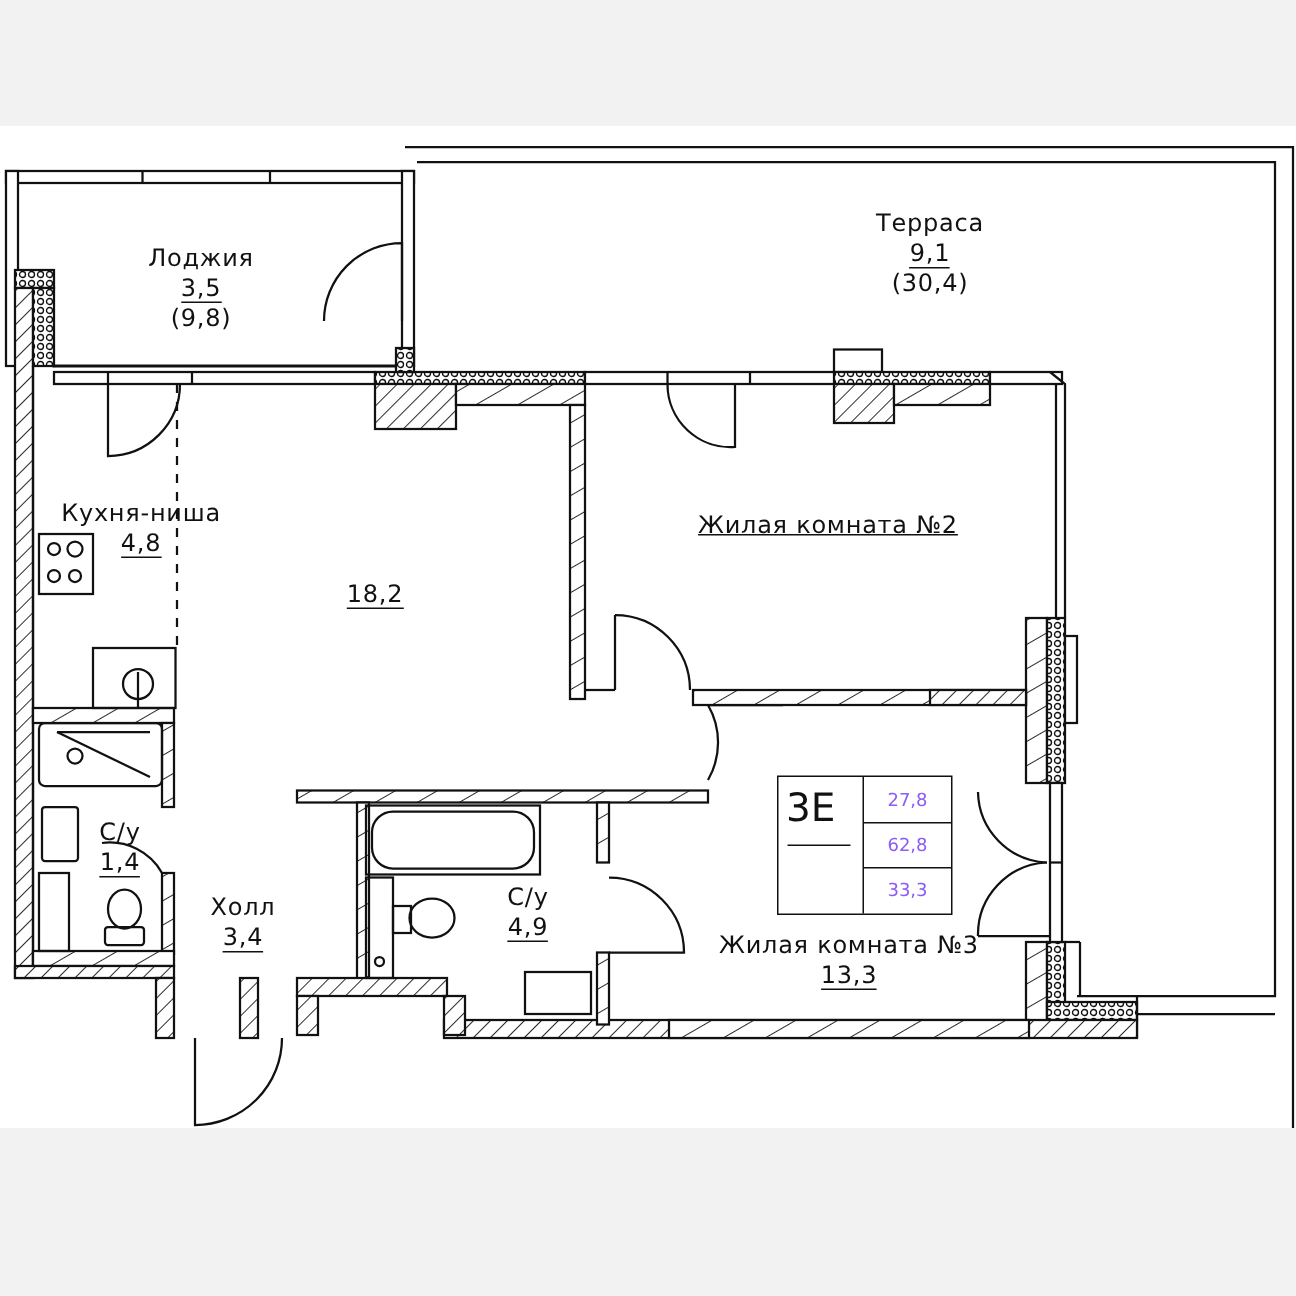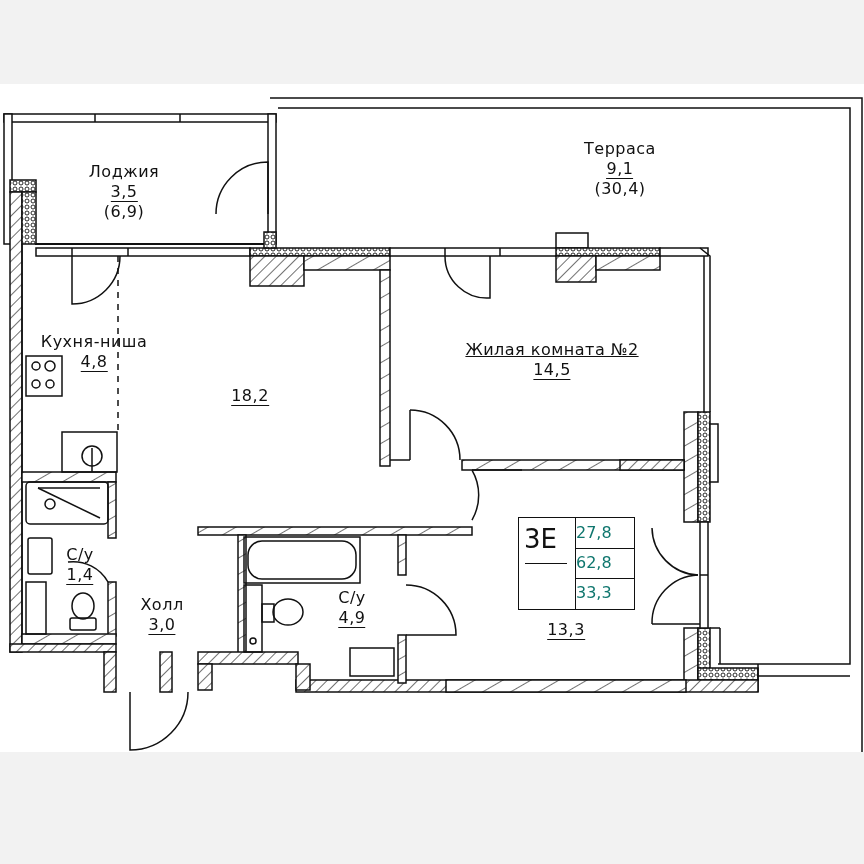--- a/index.html
+++ b/index.html
@@ -5,21 +5,21 @@
   html, body { margin:0; padding:0; background:#f2f2f2; }
   body { width:864px; height:864px; position:relative; overflow:hidden; font-family:"DejaVu Sans", sans-serif; }
   #plan { position:absolute; left:0; top:0; width:864px; height:864px; }
   .sheet { position:absolute; left:0; top:84px; width:864px; height:668px; background:#ffffff; }
   .lbl { position:absolute; text-align:center; color:#111; font-family:"DejaVu Sans", sans-serif; font-size:16px; line-height:20px; white-space:nowrap; transform:translateX(-50%); letter-spacing:0.5px; }
   .lbl .area { display:inline-block; border-bottom:1.5px solid #111; line-height:18px; }
   .legend { position:absolute; left:518px; top:517px; width:115px; height:91px; border:1.5px solid #111; background:#fff; }
   .legend .type { position:absolute; left:5px; top:6px; font-size:26px; line-height:30px; color:#111; }
   .legend .type-line { position:absolute; left:6px; top:45px; width:42px; border-top:1.2px solid #111; }
   .legend .vsep { position:absolute; left:56px; top:0; bottom:0; border-left:1.5px solid #111; }
-  .legend .cell { position:absolute; left:57px; width:58px; height:30px; font-size:16px; line-height:30px; text-align:left; color:#0f766e; }
+  .legend .cell { position:absolute; left:57px; width:58px; height:30px; font-size:12px; line-height:30px; text-align:center; color:#8b5cf6; }
   .legend .c1 { top:0; border-bottom:1.5px solid #111; }
   .legend .c2 { top:30px; border-bottom:1.5px solid #111; }
   .legend .c3 { top:60px; }
 </style>
 </head>
 <body>
 
 <div class="sheet"></div>
 
 <svg id="plan" viewBox="0 0 864 864" xmlns="http://www.w3.org/2000/svg">
@@ -164,51 +164,51 @@
     <path d="M698,575 A48,48 0 0 0 652,624"></path>
     <line x1="652" y1="624" x2="700" y2="624"></line>
     <path d="M406,585 A50,50 0 0 1 456,635 L406,635"></path>
     <path d="M68,562 A40,40 0 0 1 108,582"></path>
     <path d="M130,692 L130,750 A58,58 0 0 0 188,692"></path>
 
     <line x1="118" y1="256" x2="118" y2="432" stroke-dasharray="6,6"></line>
   </g>
 </svg>
 
-<div class="lbl" style="left:124px; top:162px;">
+<div class="lbl" style="left:134px; top:162px;">
   <div>Лоджия</div>
   <div><span class="area">3,5</span></div>
-  <div>(6,9)</div>
+  <div>(9,8)</div>
 </div>
 <div class="lbl" style="left:620px; top:139px;">
   <div>Терраса</div>
   <div><span class="area">9,1</span></div>
   <div>(30,4)</div>
 </div>
 <div class="lbl" style="left:94px; top:312px;margin-top:20px;">
   <div>Кухня-ниша</div>
   <div><span class="area">4,8</span></div>
 </div>
 <div class="lbl" style="left:250px; top:386px;">
   <div><span class="area">18,2</span></div>
 </div>
 <div class="lbl" style="left:552px; top:340px;text-decoration:underline;">
   <div>Жилая комната №2</div>
-  <div><span class="area">14,5</span></div>
 </div>
 <div class="lbl" style="left:566px; top:620px;">
+  <div>Жилая комната №3</div>
   <div><span class="area">13,3</span></div>
 </div>
 <div class="lbl" style="left:80px; top:545px;">
   <div>С/у</div>
   <div><span class="area">1,4</span></div>
 </div>
 <div class="lbl" style="left:162px; top:565px;margin-top:30px;">
   <div>Холл</div>
-  <div><span class="area">3,0</span></div>
+  <div><span class="area">3,4</span></div>
 </div>
 <div class="lbl" style="left:352px; top:588px;">
   <div>С/у</div>
   <div><span class="area">4,9</span></div>
 </div>
 
 <div class="legend">
   <div class="type">3E</div>
   <div class="type-line"></div>
   <div class="vsep"></div>

